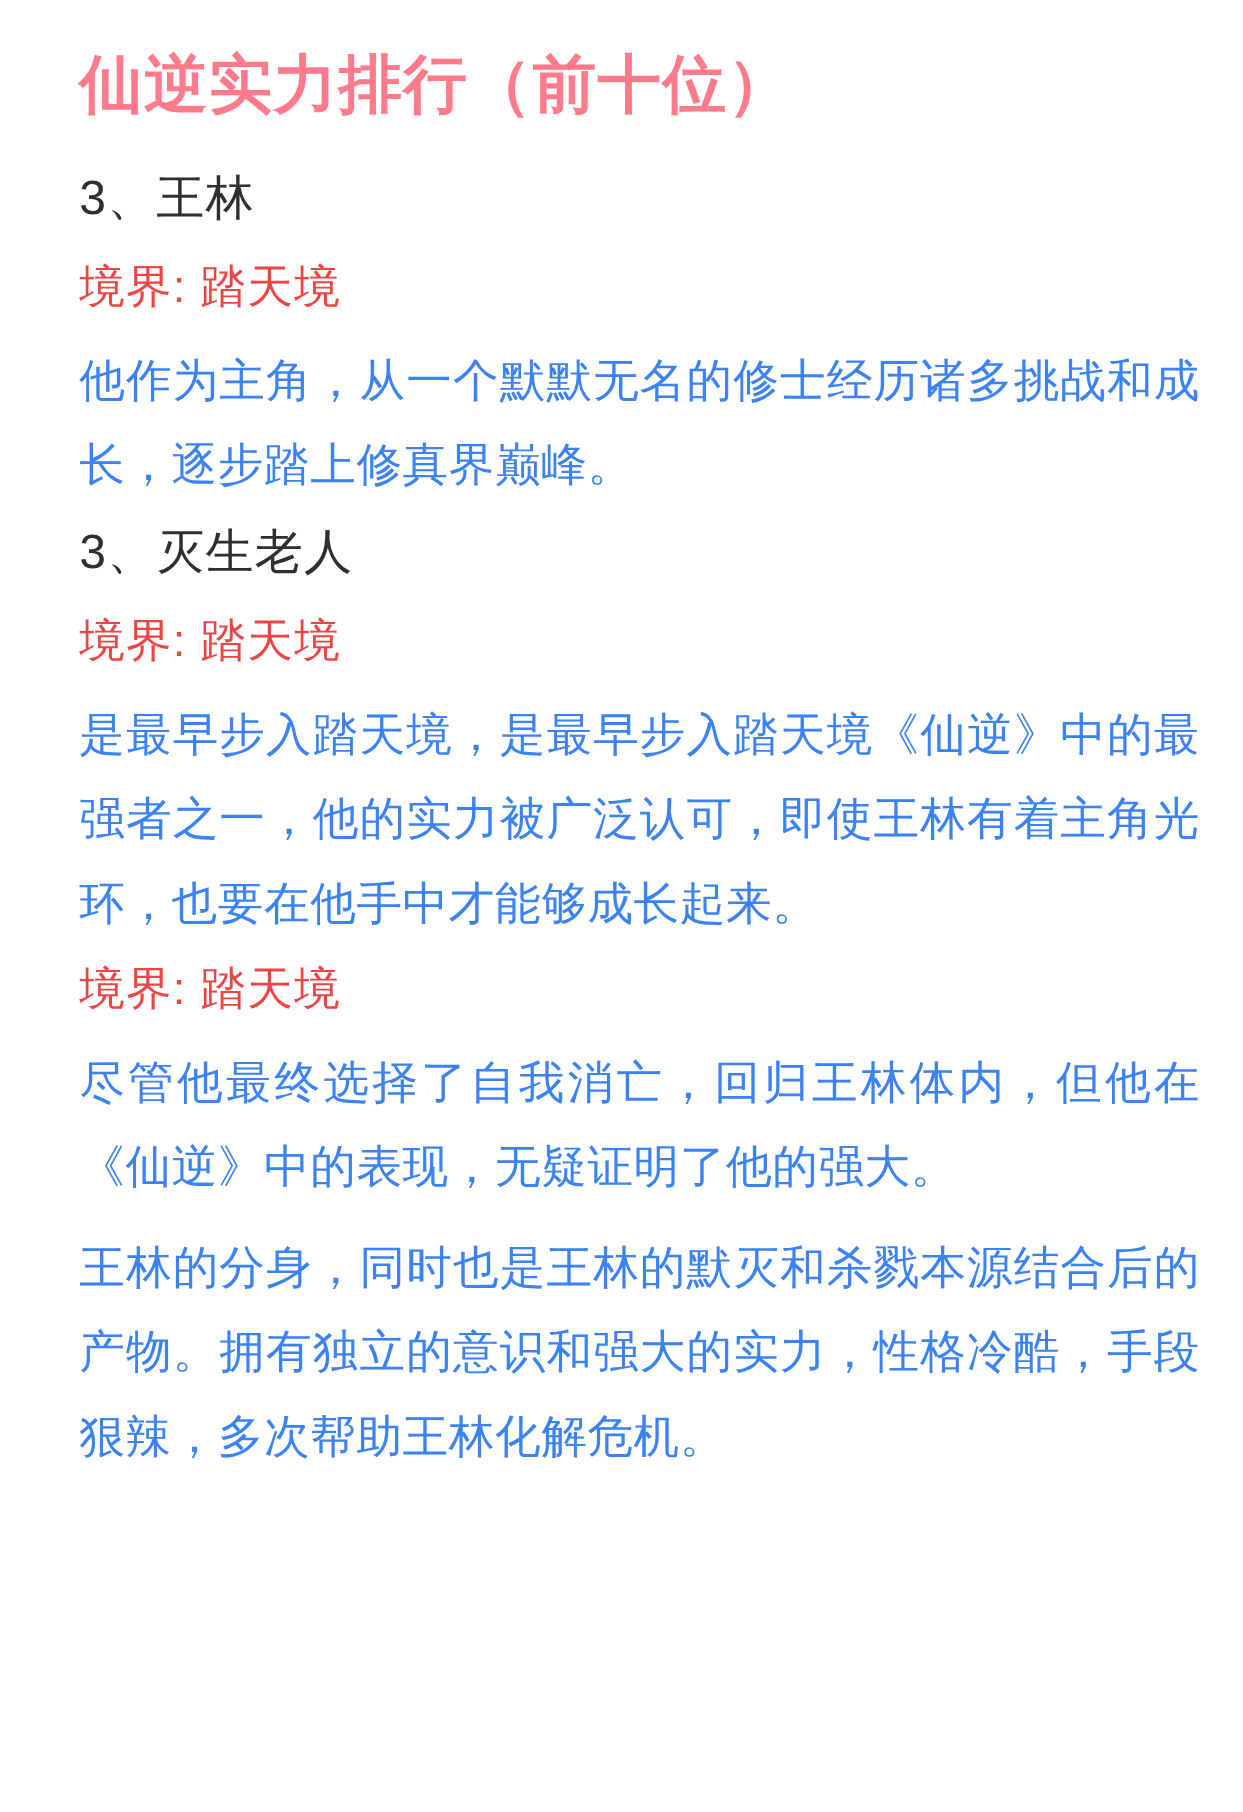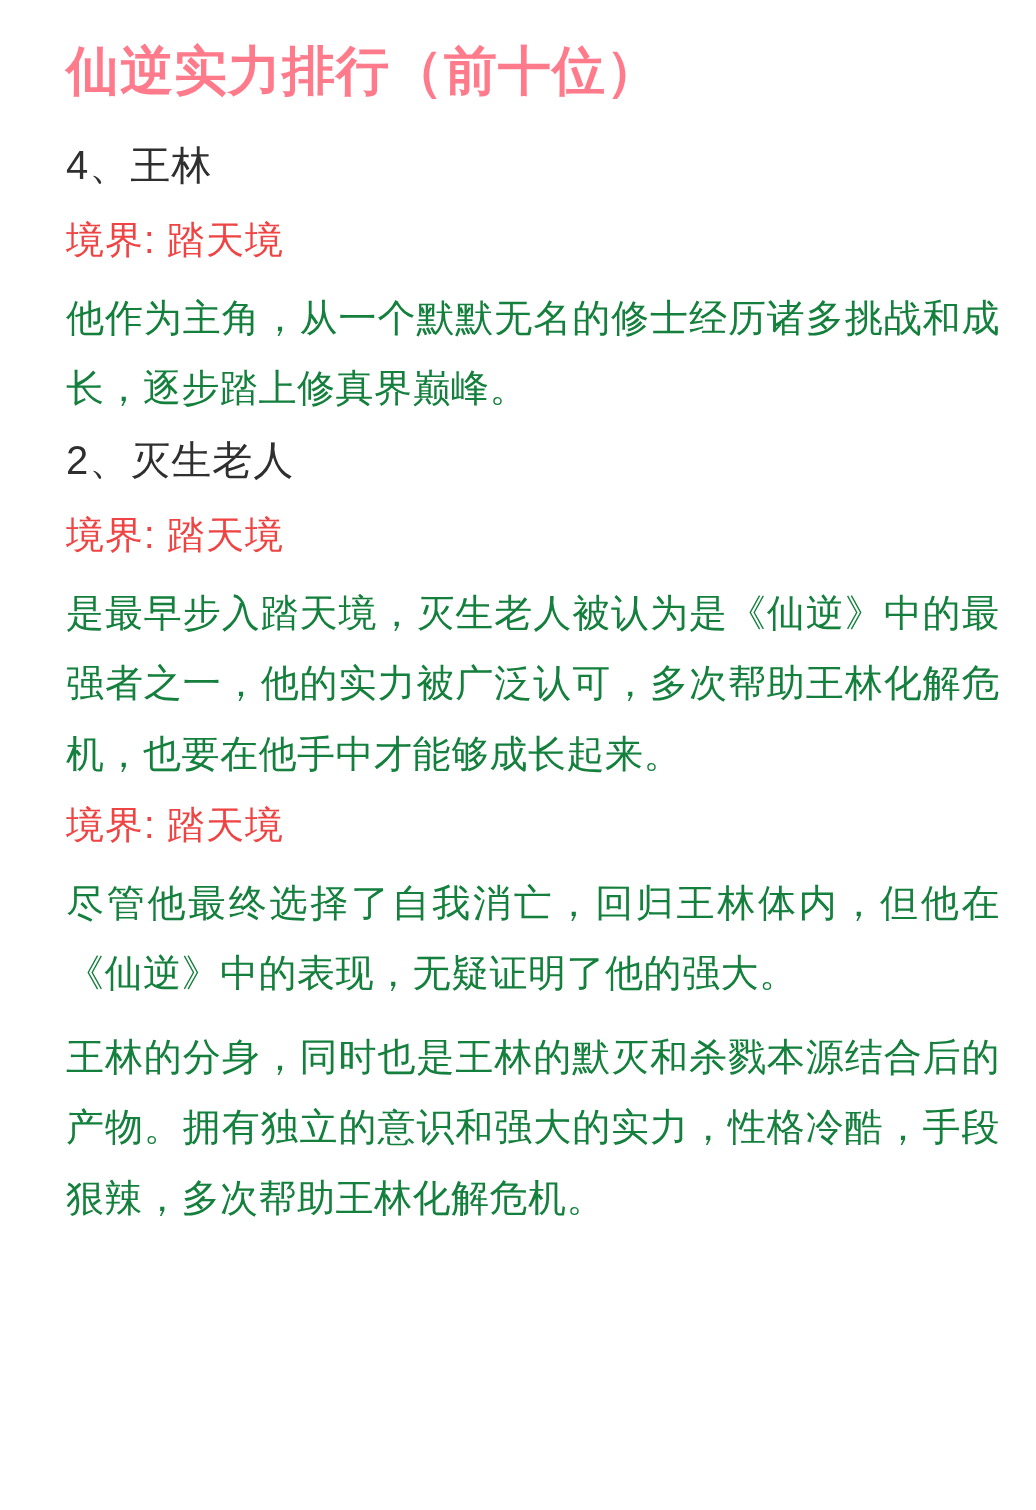--- a/index.html
+++ b/index.html
@@ -42,21 +42,21 @@
     font-size: 38px;
     font-weight: 400;
     color: #ef4444;
     line-height: 1.7;
     margin: 0 0 10px 0;
     letter-spacing: 1px;
   }
   .entry-desc {
     font-size: 38px;
     font-weight: 400;
-    color: #15803d;
+    color: #3b82f6;
     line-height: 1.85;
     margin: 0 0 14px 0;
     letter-spacing: 0.5px;
     text-align: justify;
     text-justify: inter-ideograph;
   }
   .entry-desc:last-child {
     margin-bottom: 0;
   }
   .tight {
@@ -64,29 +64,29 @@
   }
 </style>
 </head>
 <body>
 
 <div class="page">
 
   <h1 class="doc-title">仙逆实力排行（前十位）</h1>
 
   <div class="entry">
-    <div class="entry-heading">4、王林</div>
+    <div class="entry-heading">3、王林</div>
     <div class="entry-realm">境界: 踏天境</div>
     <p class="entry-desc">他作为主角，从一个默默无名的修士经历诸多挑战和成长，逐步踏上修真界巅峰。</p>
   </div>
 
   <div class="entry">
-    <div class="entry-heading">2、灭生老人</div>
+    <div class="entry-heading">3、灭生老人</div>
     <div class="entry-realm">境界: 踏天境</div>
-    <p class="entry-desc">是最早步入踏天境，灭生老人被认为是《仙逆》中的最强者之一，他的实力被广泛认可，多次帮助王林化解危机，也要在他手中才能够成长起来。</p>
+    <p class="entry-desc">是最早步入踏天境，是最早步入踏天境《仙逆》中的最强者之一，他的实力被广泛认可，即使王林有着主角光环，也要在他手中才能够成长起来。</p>
   </div>
 
   <div class="entry">
     <div class="entry-realm">境界: 踏天境</div>
     <p class="entry-desc">尽管他最终选择了自我消亡，回归王林体内，但他在《仙逆》中的表现，无疑证明了他的强大。</p>
     <p class="entry-desc tight">王林的分身，同时也是王林的默灭和杀戮本源结合后的产物。拥有独立的意识和强大的实力，性格冷酷，手段狠辣，多次帮助王林化解危机。</p>
   </div>
 
 </div>
 

